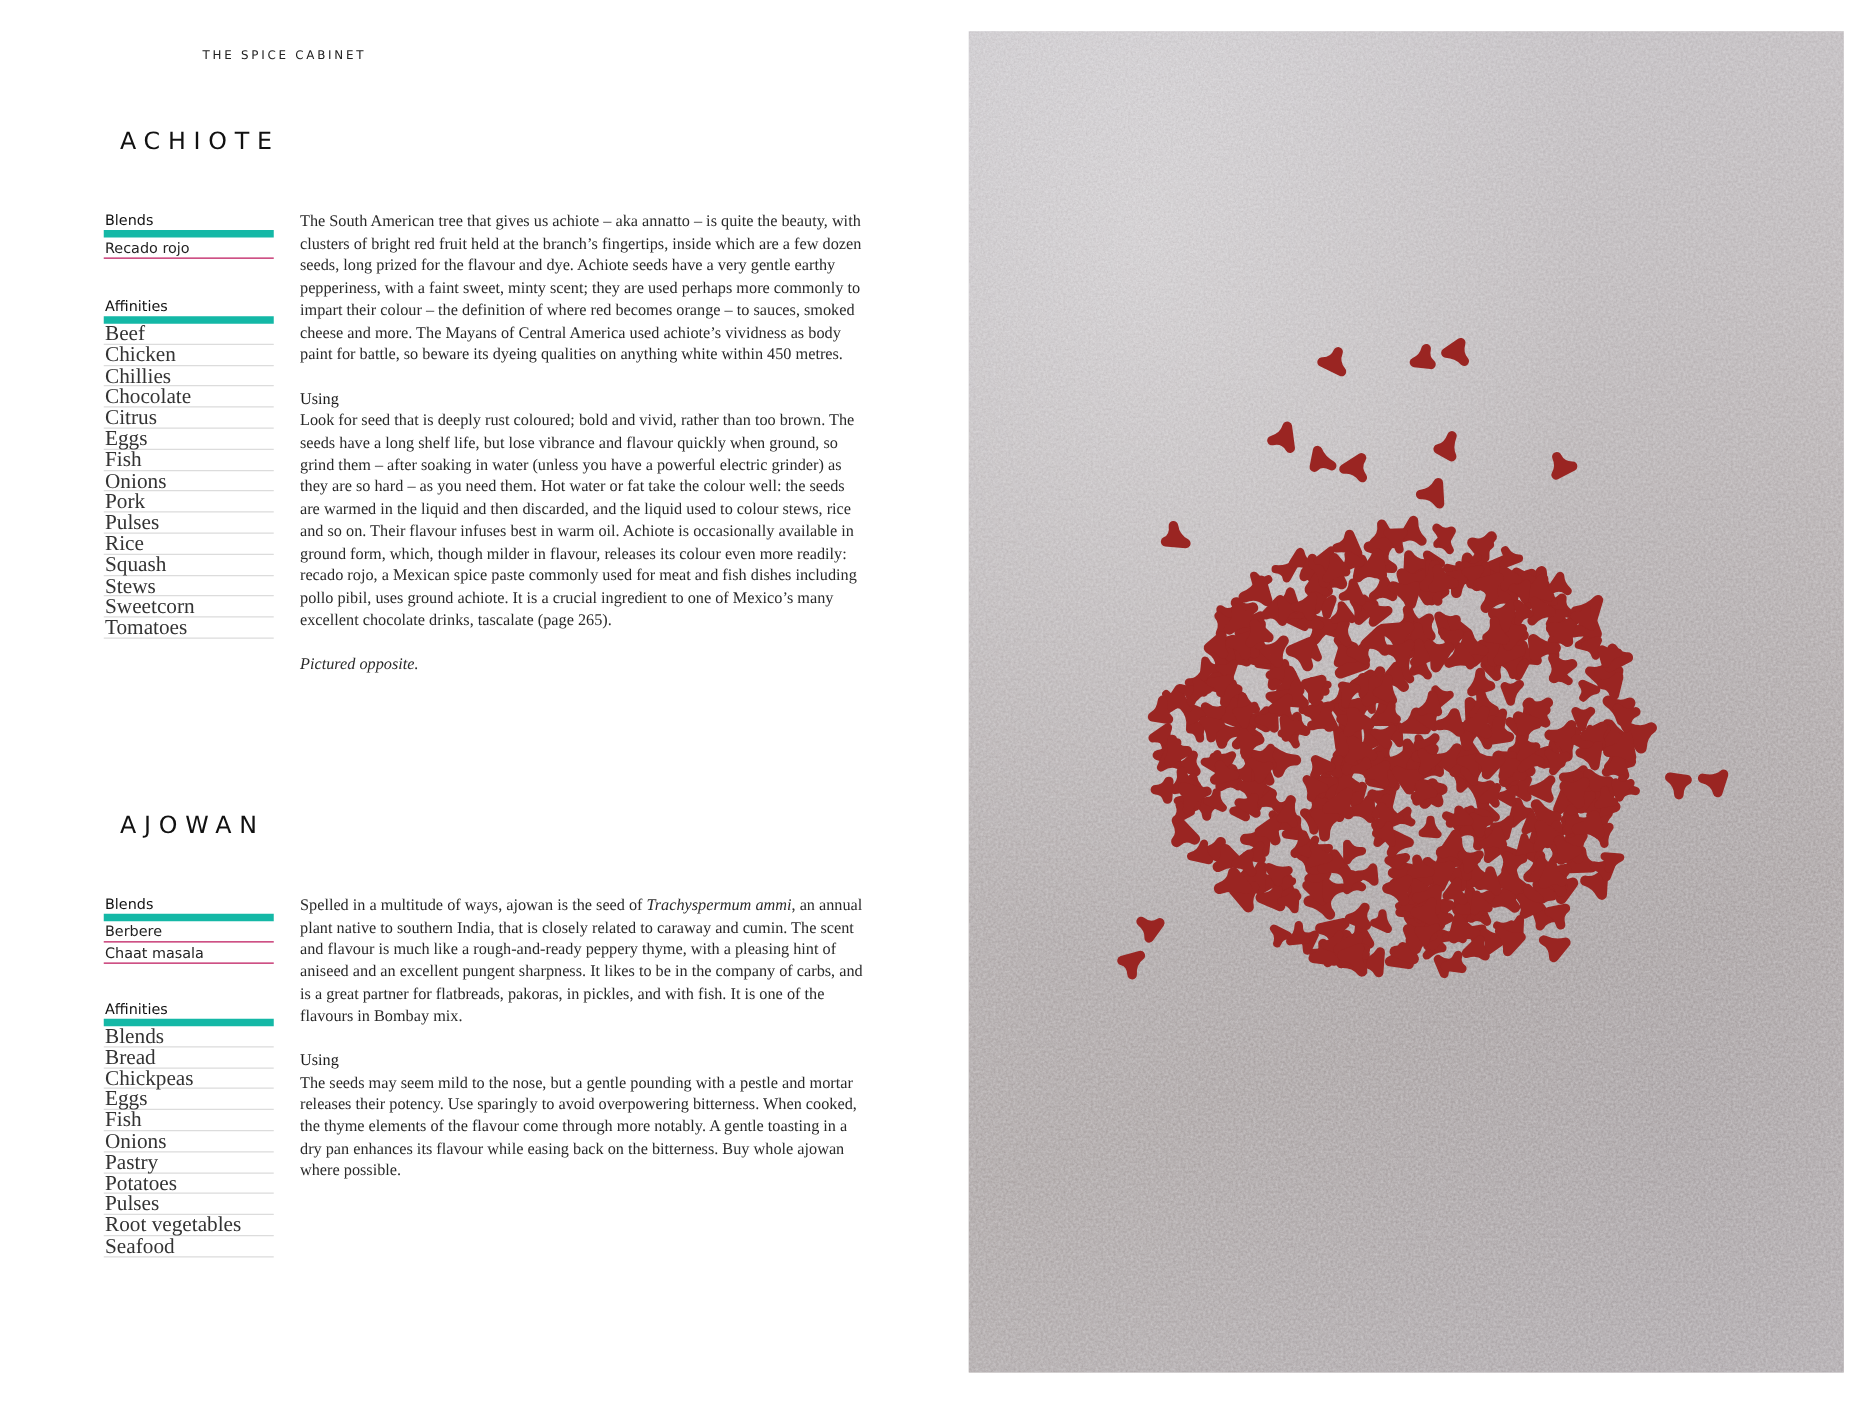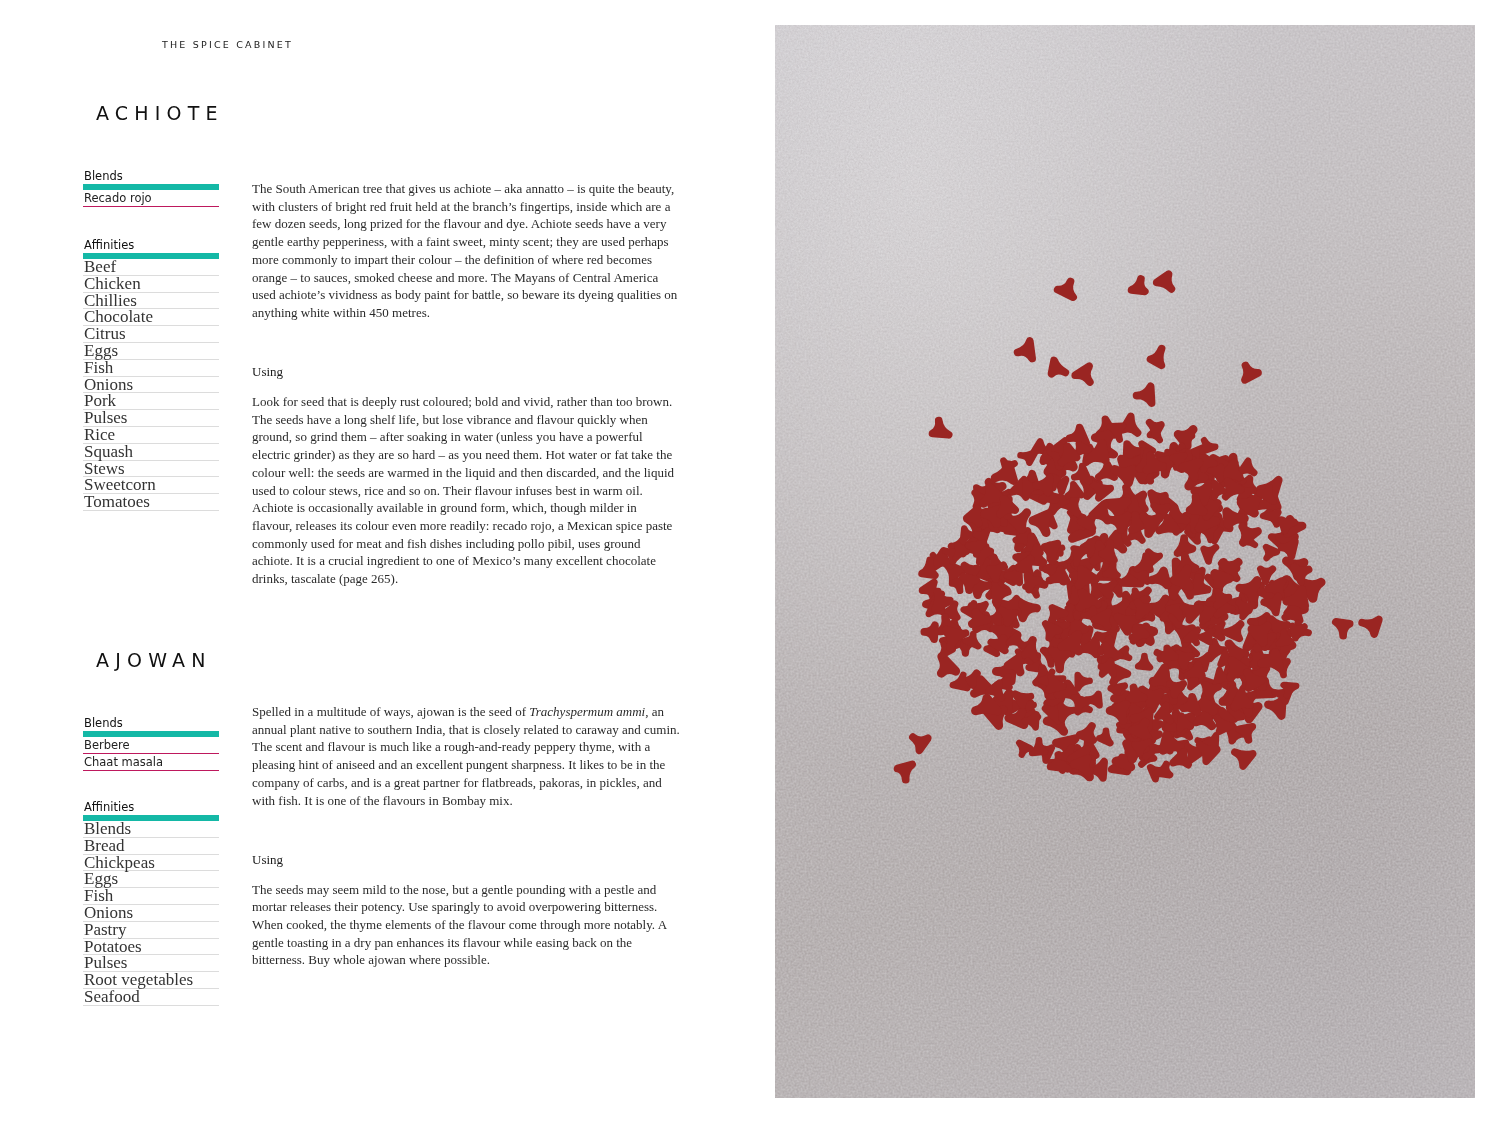--- a/index.html
+++ b/index.html
@@ -39,21 +39,21 @@
     font-family: "Liberation Serif", "DejaVu Serif", serif;
     font-size: 17px; color: #333; height: 15.8px; line-height: 16px;
     border-bottom: 1px solid #dcdcdc;
     padding-left: 1px;
   }
   .body-text {
     position: absolute; left: 240px; width: 452px;
     font-family: "Liberation Serif", "DejaVu Serif", serif;
     font-size: 13px; line-height: 17.7px; color: #2a2a2a;
   }
-  .body-text p { margin: 12px; }
+  .body-text p { margin: 0; }
   .body-text .gap { height: 17.7px; }
   .body-text .sub { color: #1a1a1a; }
   .body-text em { font-style: italic; }
   .folio {
     position: absolute; left: 84px; top: 1127px;
     font-family: Liberation Serif, serif;
     font-size: 15px; color: #333;
   }
   .photo {
     position: absolute; left: 775px; top: 25px; width: 700px; height: 1073px;
@@ -95,20 +95,21 @@
     <div class="side-aff">Sweetcorn</div>
     <div class="side-aff">Tomatoes</div>
   </div>
 
   <div class="body-text" style="top:168px;">
     <p>The South American tree that gives us achiote – aka annatto – is quite the beauty, with clusters of bright red fruit held at the branch’s fingertips, inside which are a few dozen seeds, long prized for the flavour and dye. Achiote seeds have a very gentle earthy pepperiness, with a faint sweet, minty scent; they are used perhaps more commonly to impart their colour – the definition of where red becomes orange – to sauces, smoked cheese and more. The Mayans of Central America used achiote’s vividness as body paint for battle, so beware its dyeing qualities on anything white within 450 metres.</p>
     <div class="gap"></div>
     <p class="sub">Using</p>
     <p>Look for seed that is deeply rust coloured; bold and vivid, rather than too brown. The seeds have a long shelf life, but lose vibrance and flavour quickly when ground, so grind them – after soaking in water (unless you have a powerful electric grinder) as they are so hard – as you need them. Hot water or fat take the colour well: the seeds are warmed in the liquid and then discarded, and the liquid used to colour stews, rice and so on. Their flavour infuses best in warm oil. Achiote is occasionally available in ground form, which, though milder in flavour, releases its colour even more readily: recado rojo, a Mexican spice paste commonly used for meat and fish dishes including pollo pibil, uses ground achiote. It is a crucial ingredient to one of Mexico’s many excellent chocolate drinks, tascalate (page 265).</p>
     <div class="gap"></div>
+    <p><em>Pictured opposite.</em></p>
   </div>
 </section>
 
 <section>
   <h1 class="entry-title" style="top:637px;">AJOWAN</h1>
 
   <div class="sidebar" style="top:715px;">
     <div class="side-head">Blends</div>
     <div class="side-blend">Berbere</div>
     <div class="side-blend">Chaat masala</div>
@@ -120,21 +121,21 @@
     <div class="side-aff">Eggs</div>
     <div class="side-aff">Fish</div>
     <div class="side-aff">Onions</div>
     <div class="side-aff">Pastry</div>
     <div class="side-aff">Potatoes</div>
     <div class="side-aff">Pulses</div>
     <div class="side-aff">Root vegetables</div>
     <div class="side-aff">Seafood</div>
   </div>
 
-  <div class="body-text" style="top:691px;">
+  <div class="body-text" style="top:715px;">
     <p><span>Spelled in a multitude of ways, ajowan is the seed of </span><em>Trachyspermum ammi</em><span>, an annual plant native to southern India, that is closely related to caraway and cumin. The scent and flavour is much like a rough-and-ready peppery thyme, with a pleasing hint of aniseed and an excellent pungent sharpness. It likes to be in the company of carbs, and is a great partner for flatbreads, pakoras, in pickles, and with fish. It is one of the flavours in Bombay mix.</span></p>
     <div class="gap"></div>
     <p class="sub">Using</p>
     <p>The seeds may seem mild to the nose, but a gentle pounding with a pestle and mortar releases their potency. Use sparingly to avoid overpowering bitterness. When cooked, the thyme elements of the flavour come through more notably. A gentle toasting in a dry pan enhances its flavour while easing back on the bitterness. Buy whole ajowan where possible.</p>
   </div>
 </section>
 
 <div class="folio">18</div>
 
 <div class="photo">

